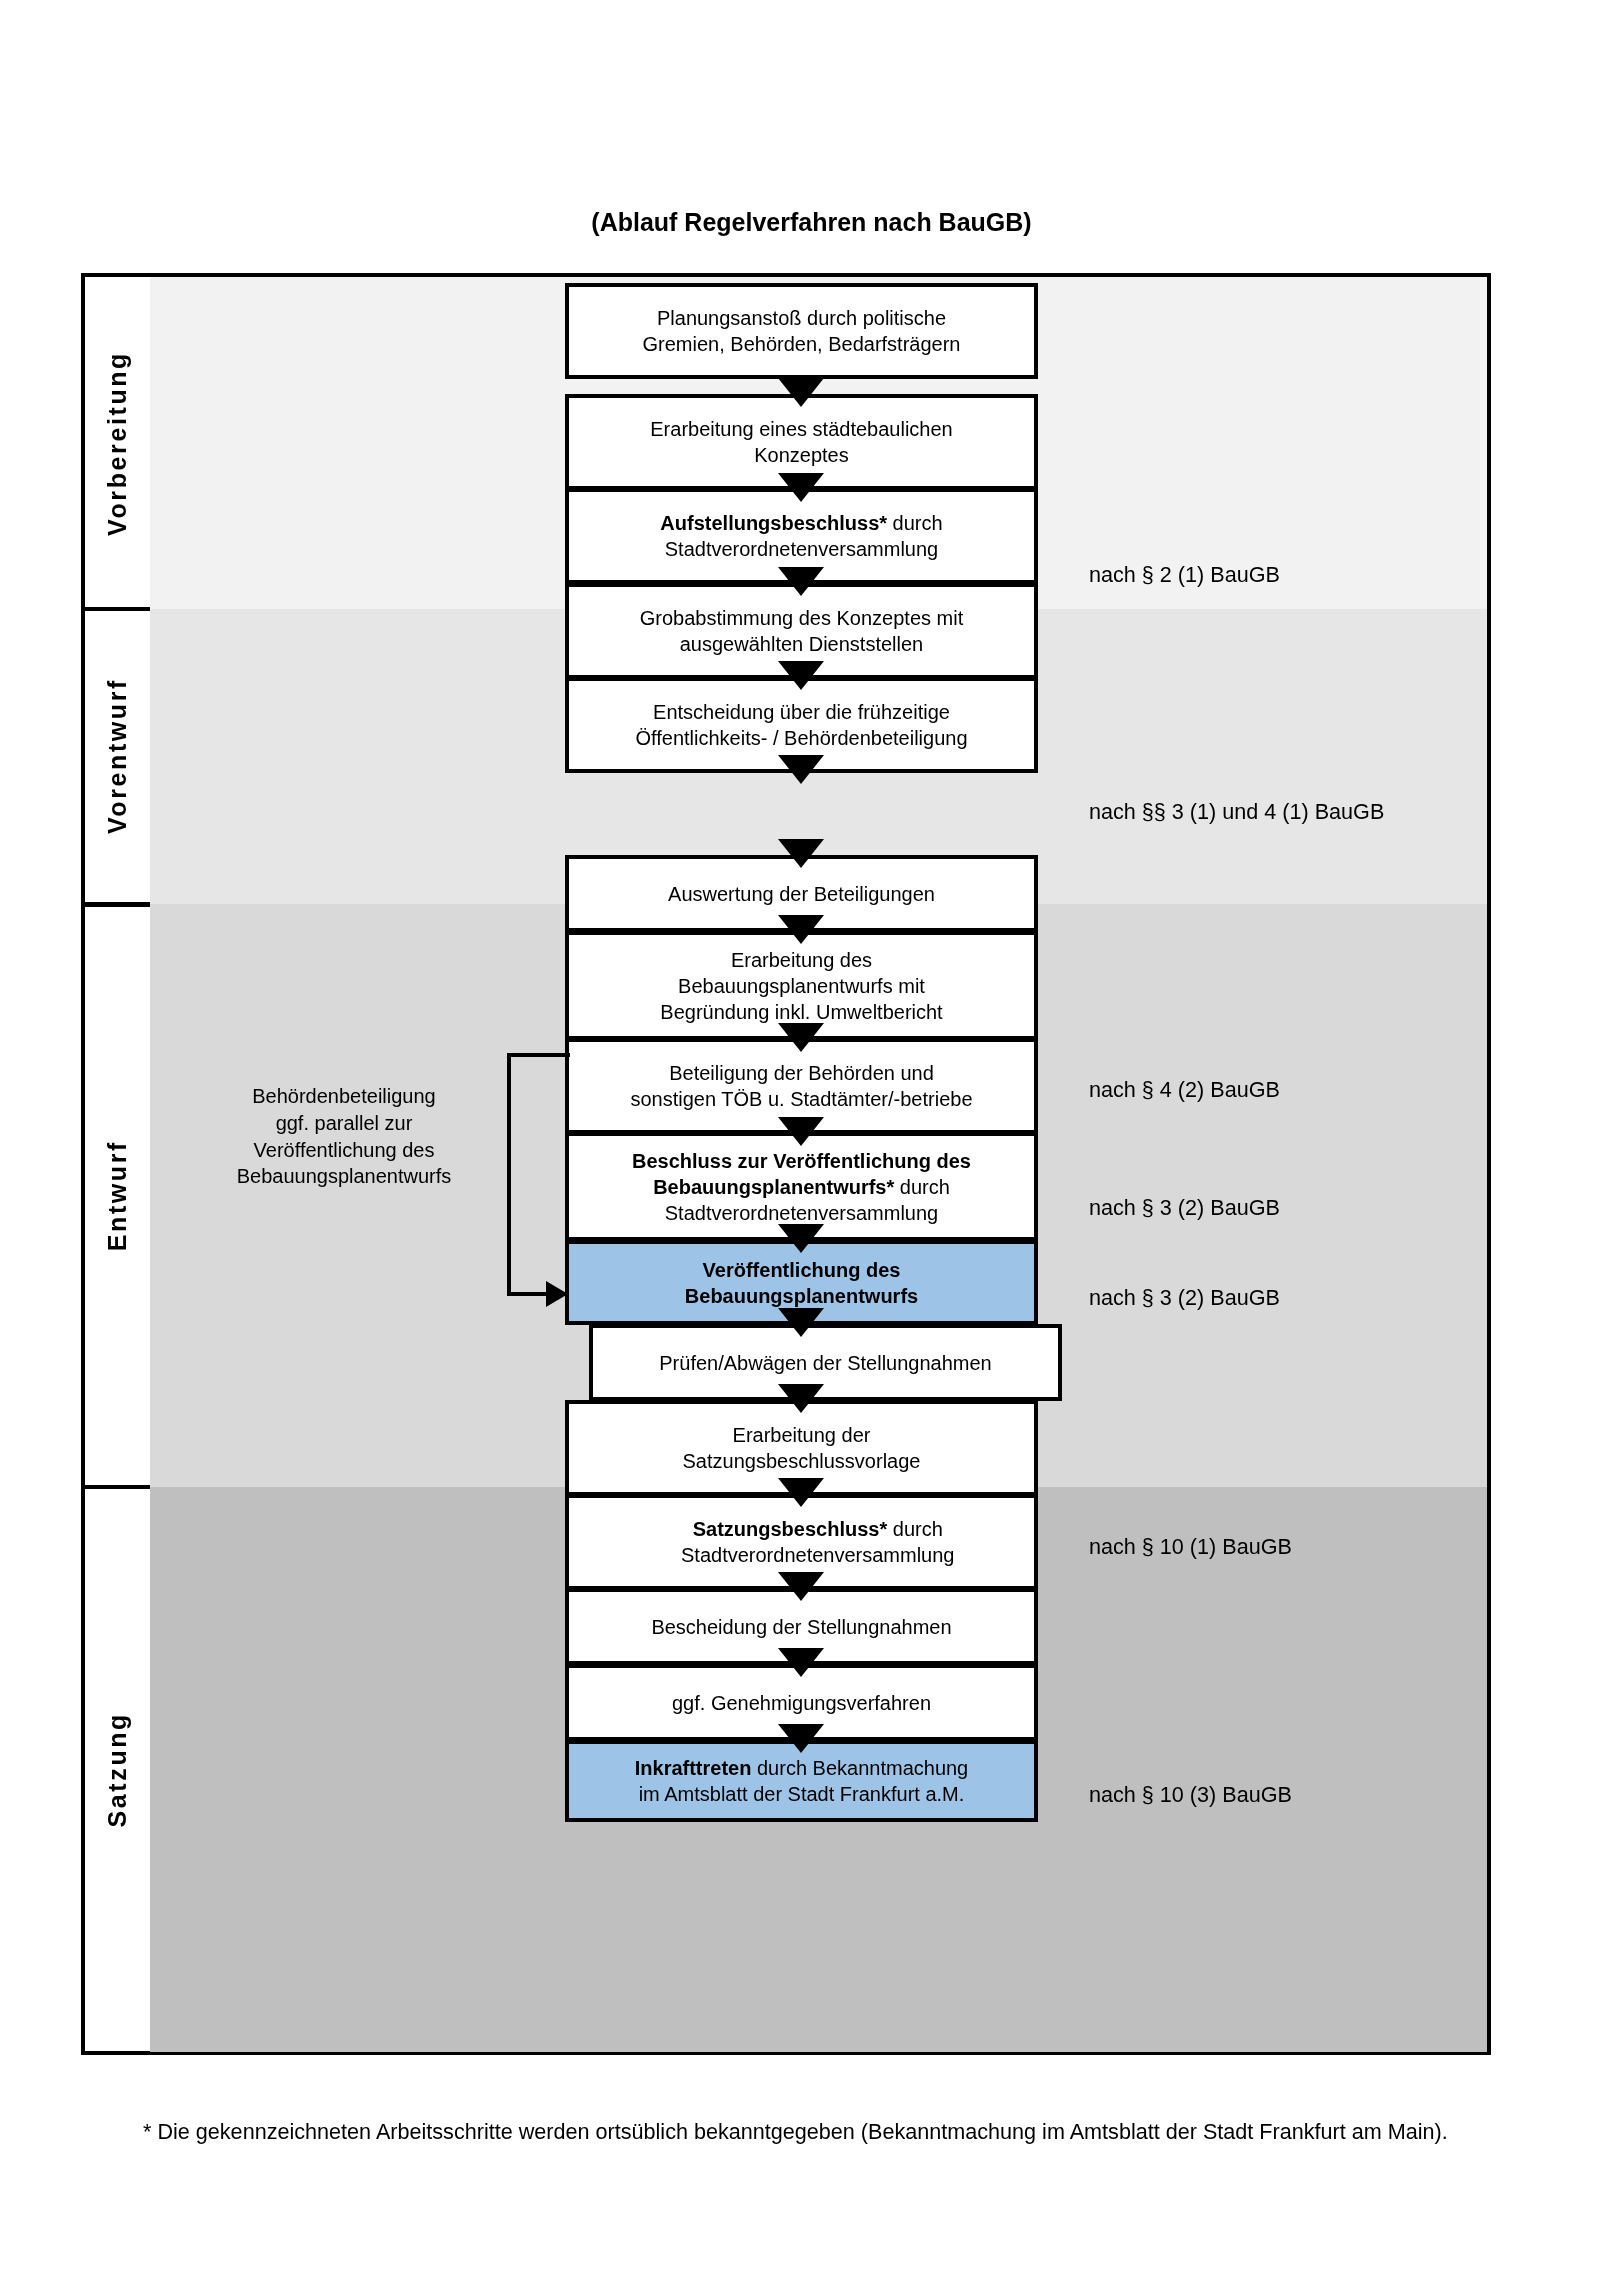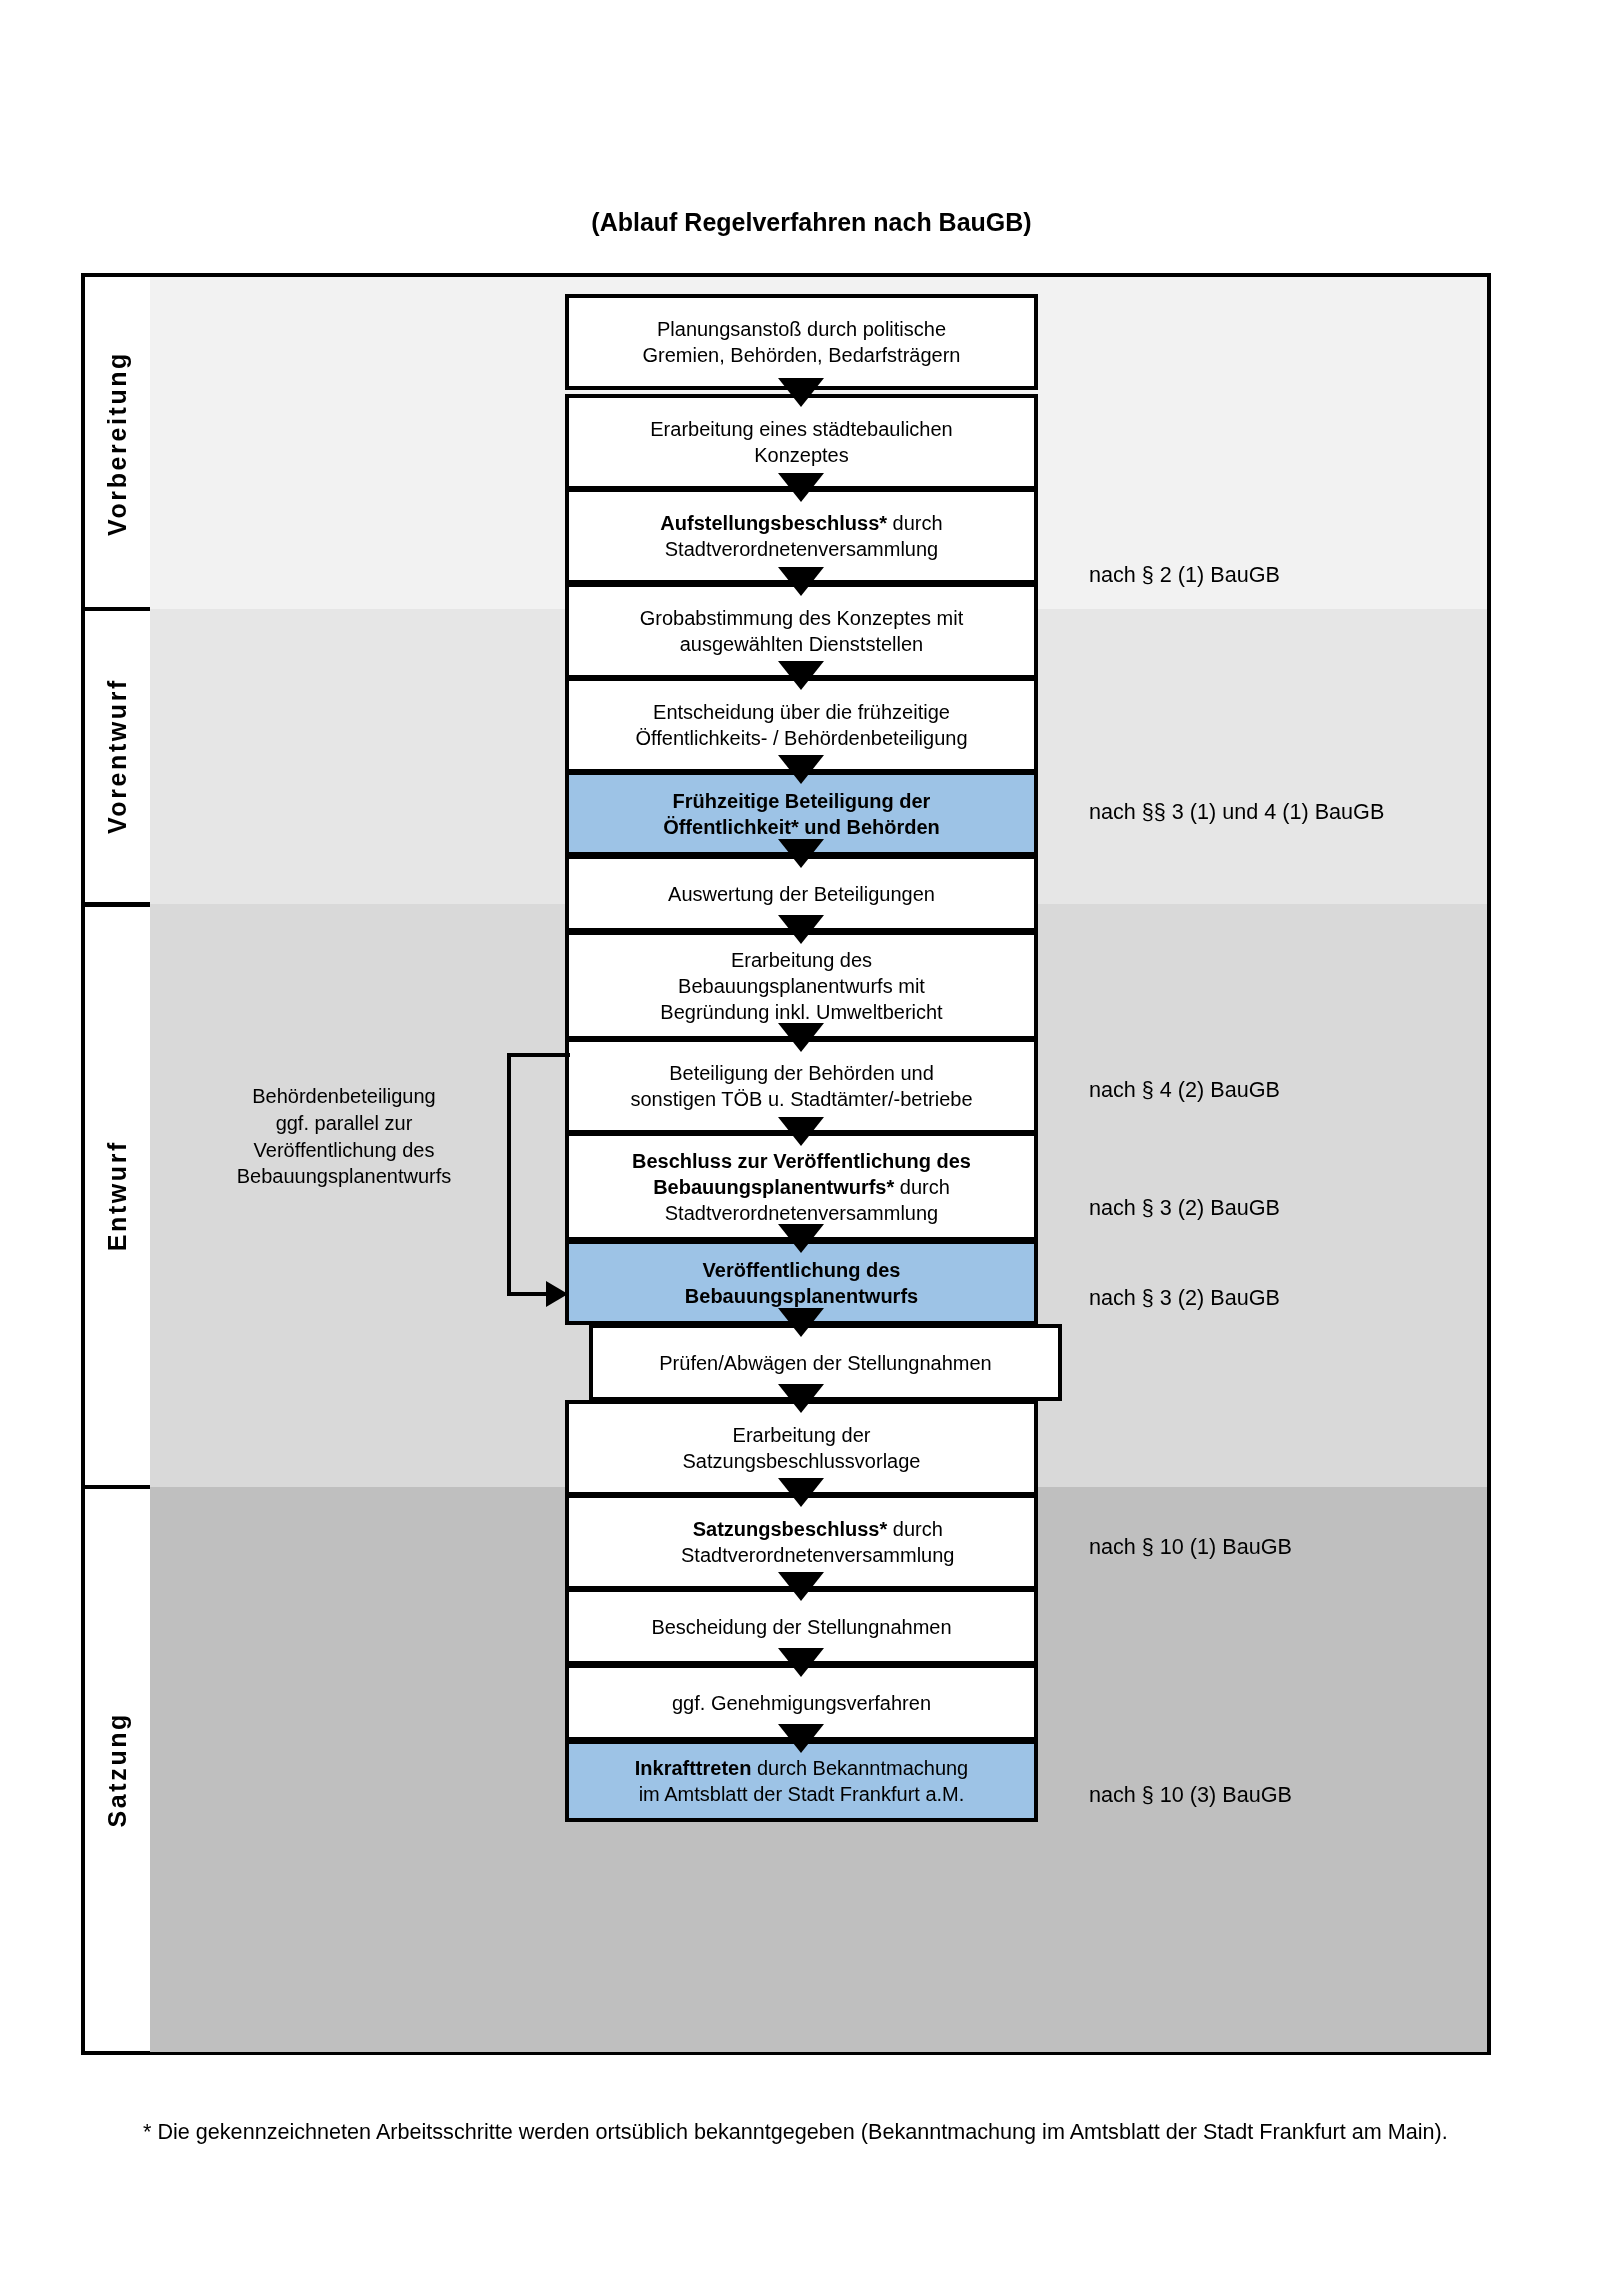--- a/index.html
+++ b/index.html
@@ -125,21 +125,21 @@
       <div class="rail-cell" style="top:630px;height:578px;">
         <span class="vtxt">Entwurf</span>
       </div>
       <div class="rail-div" style="top:1208px;"></div>
 
       <div class="rail-cell" style="top:1212px;height:562px;">
         <span class="vtxt">Satzung</span>
       </div>
     </div>
 
-    <div class="node" id="n1" style="left:480px;top:17px;width:473px;height:96px;">
+    <div class="node" id="n1" style="left:480px;top:6px;width:473px;height:96px;">
       <span class="t">
         <span>Planungsanstoß durch politische</span><br>
         <span>Gremien, Behörden, Bedarfsträgern</span>
       </span>
     </div>
     <div class="arrow" style="left:693px;top:101px;"></div>
 
     <div class="node" id="n2" style="left:480px;top:117px;width:473px;height:96px;">
       <span class="t">
         <span>Erarbeitung eines städtebaulichen</span><br>
@@ -165,26 +165,20 @@
     <div class="arrow" style="left:693px;top:384px;"></div>
 
     <div class="node" id="n5" style="left:480px;top:400px;width:473px;height:96px;">
       <span class="t">
         <span>Entscheidung über die frühzeitige</span><br>
         <span>Öffentlichkeits- / Behördenbeteiligung</span>
       </span>
     </div>
     <div class="arrow" style="left:693px;top:478px;"></div>
 
-    <div class="node blue" id="n6" style="left:480px;top:494px;width:473px;height:85px;">
-      <span class="t">
-        <b>Frühzeitige Beteiligung der</b><br>
-        <b>Öffentlichkeit* und Behörden</b>
-      </span>
-    </div>
     <div class="arrow" style="left:693px;top:562px;"></div>
 
     <div class="node" id="n7" style="left:480px;top:578px;width:473px;height:77px;">
       <span class="t">
         <span>Auswertung der Beteiligungen</span>
       </span>
     </div>
     <div class="arrow" style="left:693px;top:638px;"></div>
 
     <div class="node" id="n8" style="left:480px;top:654px;width:473px;height:109px;">

